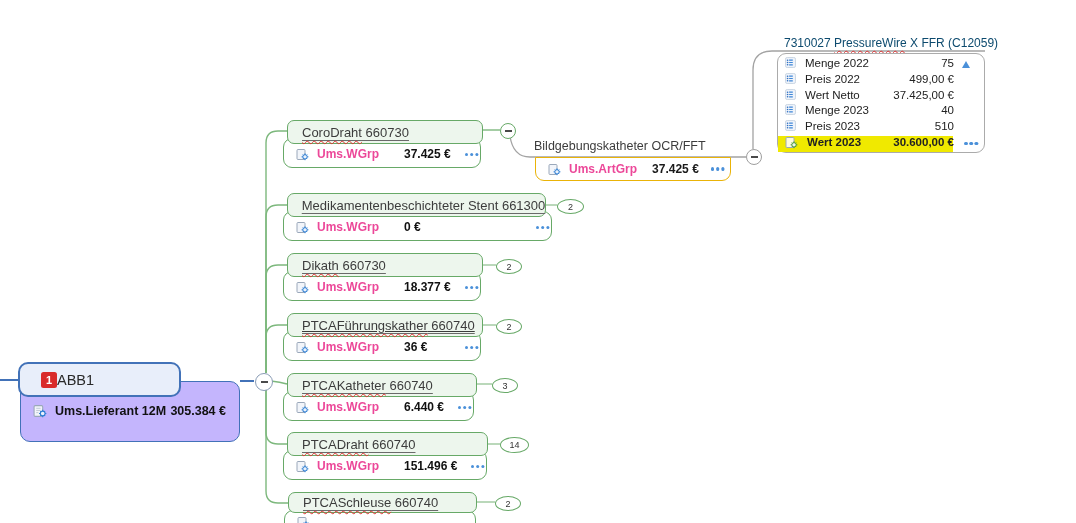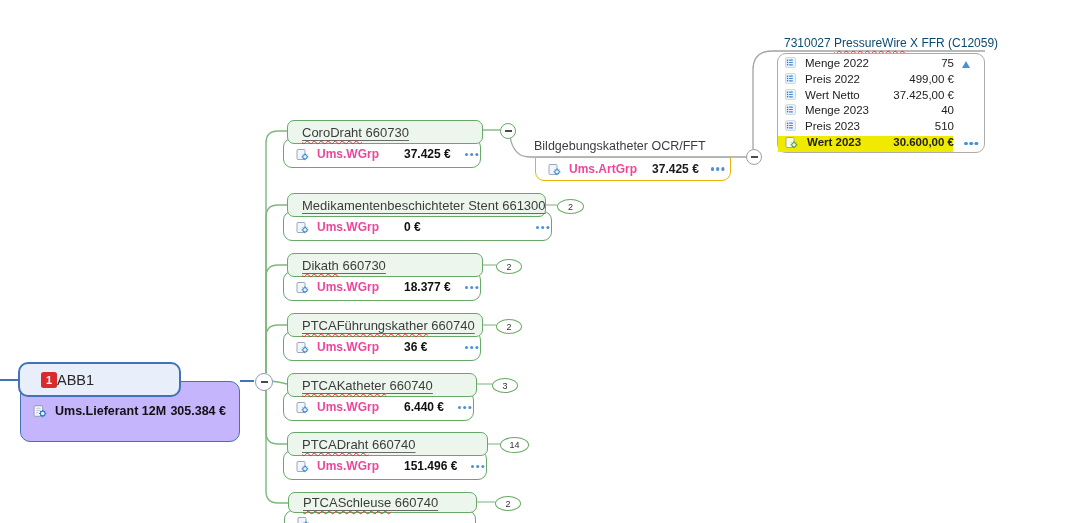--- a/index.html
+++ b/index.html
@@ -140,21 +140,21 @@
             <rect x="1" y="1.5" width="8" height="10" rx="1" fill="#f2f5fa" stroke="#9aa8ba"></rect>
             <circle cx="9" cy="8.8" r="2.2" fill="#eaf2fc" stroke="#2f7fd4"></circle>
             <path d="M9 5.4v1.2M9 11v1.2M5.6 8.8h1.2M11.2 8.8h1.2M6.8 6.6l.8.8M10.4 10.2l.8.8M11.2 6.6l-.8.8M7.6 10.2l-.8.8" stroke="#2f7fd4" stroke-width="1"></path>
           </svg>
         </span>
       <span class="glabel">Ums.WGrp</span>
       <span class="gvalue">0 €</span>
       <span class="dots"></span>
     </div>
   </div>
-  <div class="gtitle" style="left:287px;top:193px;width:259px;height:24px;box-sizing:border-box;">
+  <div class="gtitle" style="left:287px;top:193px;width:259px;height:24px;box-sizing:border-box;justify-content:center;">
     <span class="u"><span class="sq"></span><span>Medikamentenbeschichteter Stent 661300</span></span>
   </div>
   <div class="badge" style="left:557px;top:199px;width:25px;height:13px;">2</div>
 
   <div class="gprop" style="left:283px;top:271px;width:196px;height:28px;">
     <div class="grow">
       <span class="icon">
           <svg width="13" height="13" viewBox="0 0 13 13">
             <rect x="1" y="1.5" width="8" height="10" rx="1" fill="#f2f5fa" stroke="#9aa8ba"></rect>
             <circle cx="9" cy="8.8" r="2.2" fill="#eaf2fc" stroke="#2f7fd4"></circle>
@@ -178,21 +178,21 @@
             <rect x="1" y="1.5" width="8" height="10" rx="1" fill="#f2f5fa" stroke="#9aa8ba"></rect>
             <circle cx="9" cy="8.8" r="2.2" fill="#eaf2fc" stroke="#2f7fd4"></circle>
             <path d="M9 5.4v1.2M9 11v1.2M5.6 8.8h1.2M11.2 8.8h1.2M6.8 6.6l.8.8M10.4 10.2l.8.8M11.2 6.6l-.8.8M7.6 10.2l-.8.8" stroke="#2f7fd4" stroke-width="1"></path>
           </svg>
         </span>
       <span class="glabel">Ums.WGrp</span>
       <span class="gvalue">36 €</span>
       <span class="dots"></span>
     </div>
   </div>
-  <div class="gtitle" style="left:287px;top:313px;width:196px;height:24px;box-sizing:border-box;">
+  <div class="gtitle" style="left:287px;top:313px;width:196px;height:24px;box-sizing:border-box;text-decoration:underline;">
     <span class="u"><span class="sq">PTCAFührungskather</span><span> 660740</span></span>
   </div>
   <div class="badge" style="left:496px;top:319px;width:24px;height:13px;">2</div>
 
   <div class="gprop" style="left:283px;top:391px;width:189px;height:28px;">
     <div class="grow">
       <span class="icon">
           <svg width="13" height="13" viewBox="0 0 13 13">
             <rect x="1" y="1.5" width="8" height="10" rx="1" fill="#f2f5fa" stroke="#9aa8ba"></rect>
             <circle cx="9" cy="8.8" r="2.2" fill="#eaf2fc" stroke="#2f7fd4"></circle>

